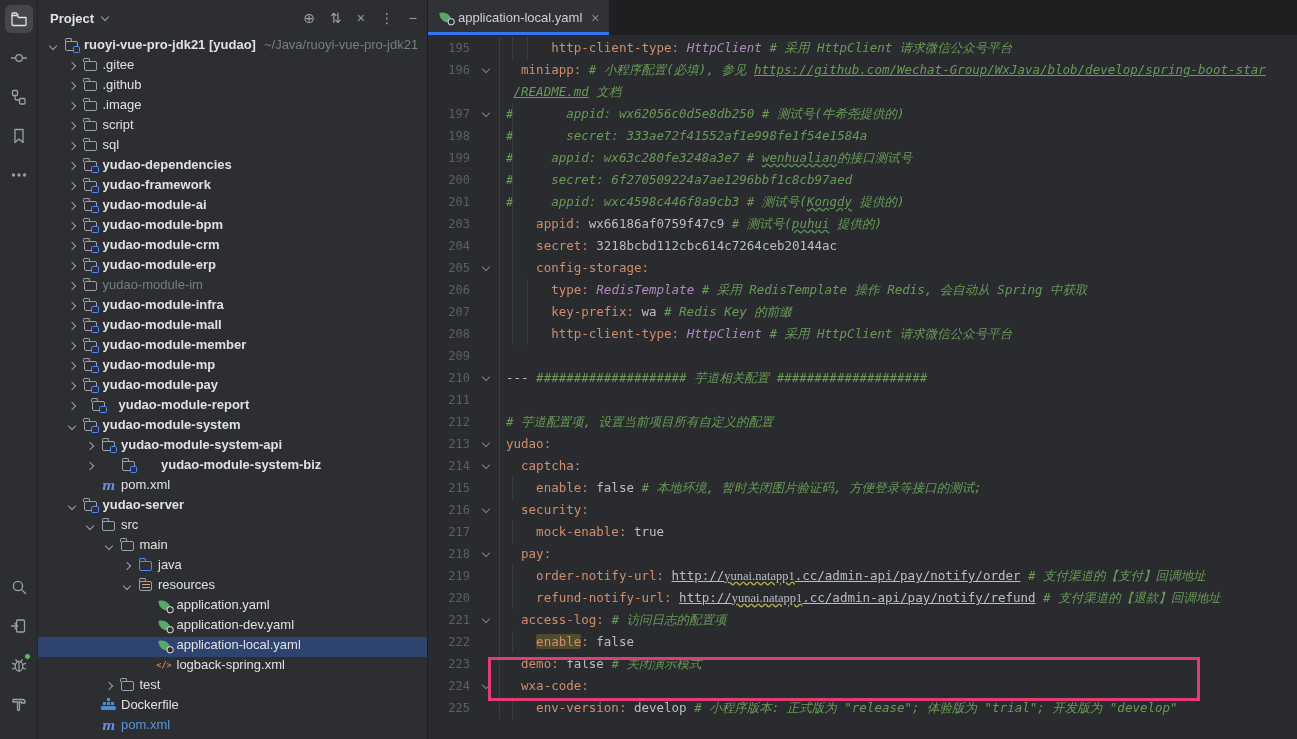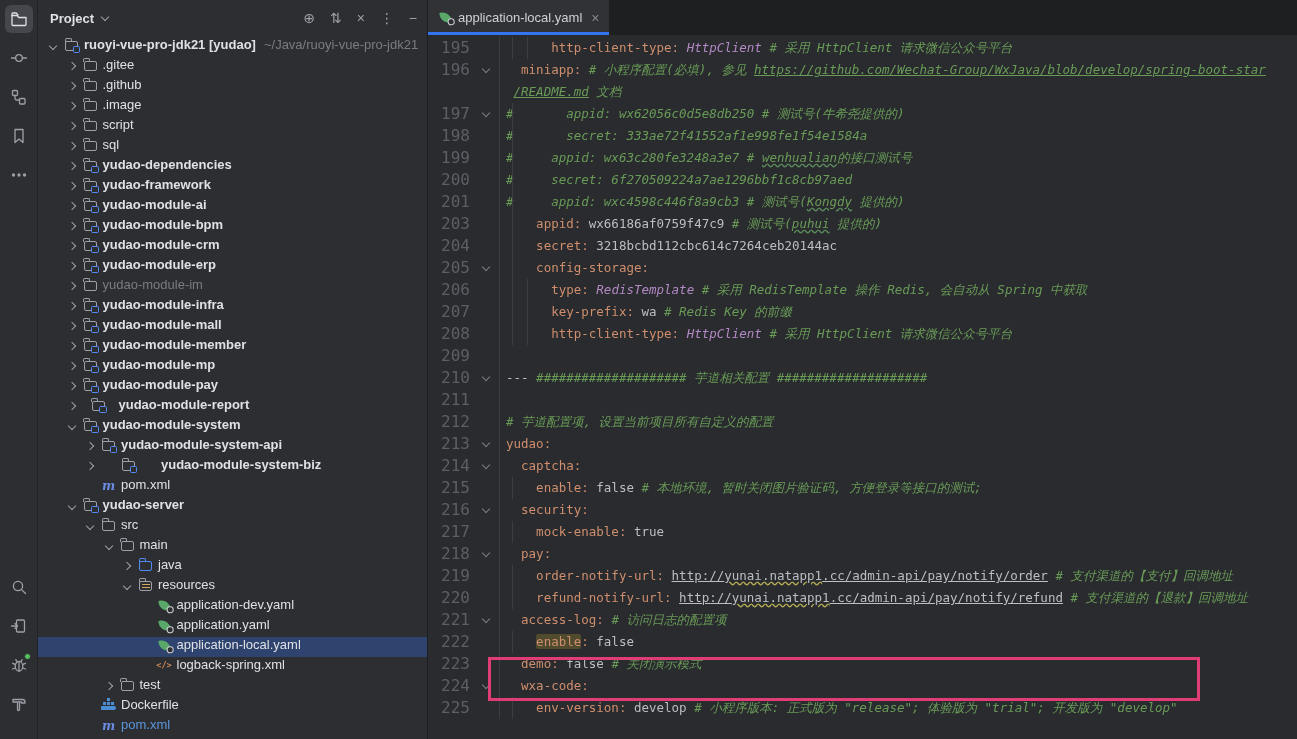--- a/index.html
+++ b/index.html
@@ -71,33 +71,33 @@
   .tab-bar { height:35px; background:#1d1f21; display:flex; }
   .tab { height:35px; background:#303236; display:flex; align-items:center;
     padding:0 10px 0 12px; position:relative; }
   .tab::after { content:''; position:absolute; left:0; right:0; bottom:0; height:3px;
     background:#3574f0; }
   .tab-label { color:#ced0d6; font-size:13px; margin:0 4px 0 7px; }
   .tab-close { color:#87898e; font-size:14px; margin-left:5px; }
   .code { position:absolute; top:35px; left:0; right:0; bottom:0; padding-top:2px;
     font-family:"DejaVu Sans Mono", monospace; font-size:12.5px; line-height:22px; }
   .code-row { display:flex; height:22px; white-space:pre; position:relative; }
-  .ln { width:42px; text-align:right; color:#5c5f66; flex:none; font-size:16px; }
+  .ln { width:42px; text-align:right; color:#5c5f66; flex:none; font-size:12px; }
   .fold { width:30px; flex:none; position:relative; border-right:1px solid #3a3d41; }
   .fold.has::before { content:''; position:absolute; left:13px; top:7px; width:5px; height:5px;
     border-right:1.4px solid #7c7f86; border-bottom:1.4px solid #7c7f86; transform:rotate(45deg); }
   .ct { flex:1; padding-left:6px; position:relative; overflow:hidden; color:#bcbec4; }
   .guide { position:absolute; top:0; bottom:0; width:1px; background:#3b3e42; }
   .k { color:#cf8e6d; }
   .v { color:#bcbec4; }
   .c { color:#699b57; font-style:italic; }
   .t { color:#b389c5; font-style:italic; }
   .lk { color:#699b57; font-style:italic; text-decoration:underline; }
   .u { color:#bcbec4; text-decoration:underline; }
-  .wvy { text-decoration:underline wavy #b8b154; }
+  .wvy { text-decoration:underline wavy #b8b154;font-family:Liberation Serif, serif; }
   .w { text-decoration:underline wavy #5c8f5c; }
   .hl { background:#514b2e; border-radius:2px; }
   .annotation-box { position:absolute; left:60px; top:657px; width:712px; height:44px;
     border:3px solid #e23c76; pointer-events:none; z-index:5; }
   svg { display:block; }
 </style>
 </head>
 <body>
 
 <div class="activity-bar">
@@ -371,28 +371,28 @@
         <span class="ticon">
           <span class="i-folder res"></span>
         </span>
         <span class="tlabel">resources</span>
       </div>
       <div class="tree-row" style="padding-left: 98.5px;">
         <span class="chev "></span>
         <span class="ticon">
           <span class="i-spring"></span>
         </span>
+        <span class="tlabel">application.yaml</span>
+      </div>
+      <div class="tree-row" style="padding-left: 98.5px;">
+        <span class="chev "></span>
+        <span class="ticon">
+          <span class="i-spring"></span>
+        </span>
         <span class="tlabel">application-dev.yaml</span>
-      </div>
-      <div class="tree-row" style="padding-left: 98.5px;">
-        <span class="chev "></span>
-        <span class="ticon">
-          <span class="i-spring"></span>
-        </span>
-        <span class="tlabel">application.yaml</span>
       </div>
       <div class="tree-row selected" style="padding-left: 98.5px;">
         <span class="chev "></span>
         <span class="ticon">
           <span class="i-spring"></span>
         </span>
         <span class="tlabel">application-local.yaml</span>
       </div>
       <div class="tree-row" style="padding-left: 98.5px;">
         <span class="chev "></span>

